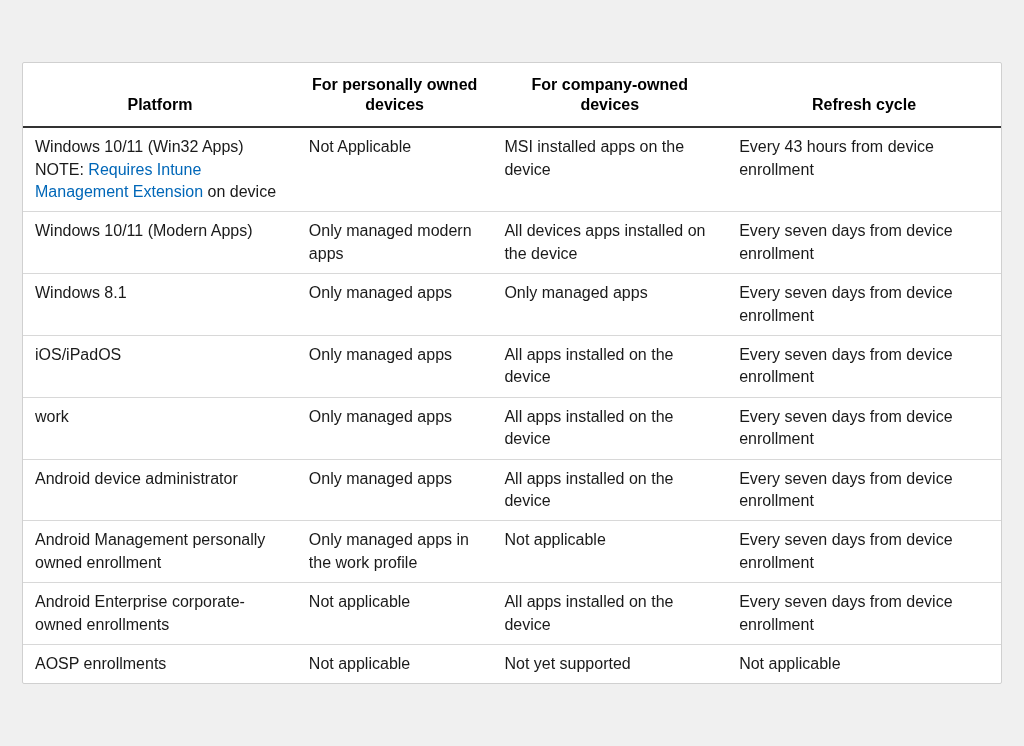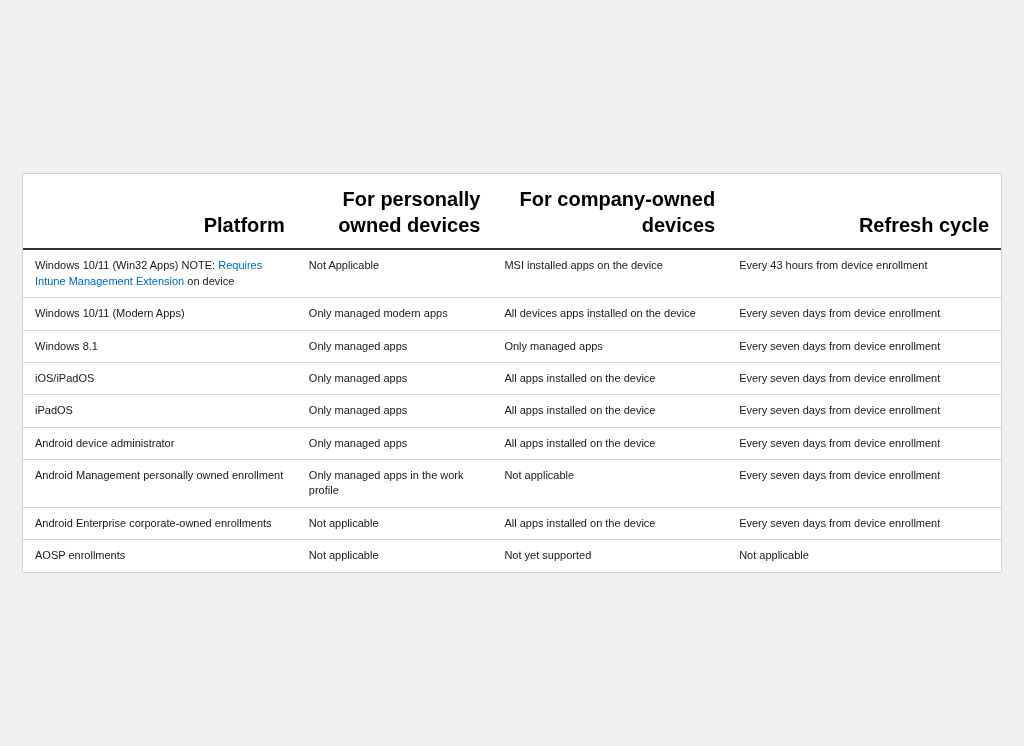--- a/index.html
+++ b/index.html
@@ -37,31 +37,31 @@
     col.col-personal { width: 20%; }
     col.col-company { width: 24%; }
     col.col-refresh { width: 28%; }
 
     thead tr {
       border-bottom: 2px solid #333333;
     }
 
     th {
       padding: 12px 12px 10px 12px;
-      text-align: right;
+      text-align: center;
       font-weight: 700;
-      font-size: 20px;
+      font-size: 16px;
       color: #000000;
       vertical-align: bottom;
       line-height: 1.3;
     }
 
     td {
       padding: 8px 12px;
-      font-size: 11px;
+      font-size: 16px;
       color: #1a1a1a;
       vertical-align: top;
       line-height: 1.4;
     }
 
     tbody tr {
       border-bottom: 1px solid #d8d8d8;
     }
 
     tbody tr:last-child {
@@ -111,21 +111,21 @@
           <td>Only managed apps</td>
           <td>Every seven days from device enrollment</td>
         </tr>
         <tr>
           <td><span>iOS/iPadOS</span></td>
           <td>Only managed apps</td>
           <td>All apps installed on the device</td>
           <td>Every seven days from device enrollment</td>
         </tr>
         <tr>
-          <td><span>iPadOS</span></td>
+          <td><span>work</span></td>
           <td>Only managed apps</td>
           <td>All apps installed on the device</td>
           <td>Every seven days from device enrollment</td>
         </tr>
         <tr>
           <td><span>Android device administrator</span></td>
           <td>Only managed apps</td>
           <td>All apps installed on the device</td>
           <td>Every seven days from device enrollment</td>
         </tr>

